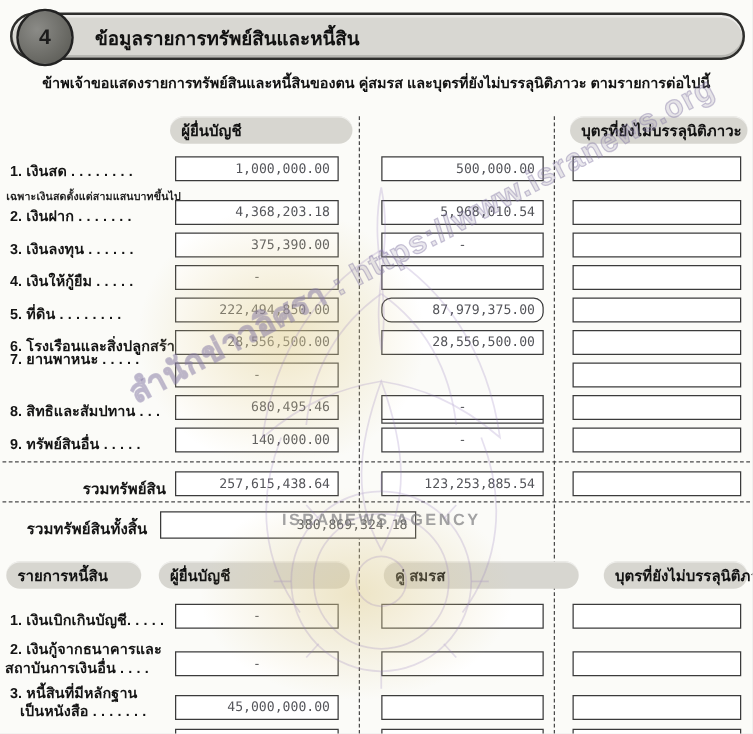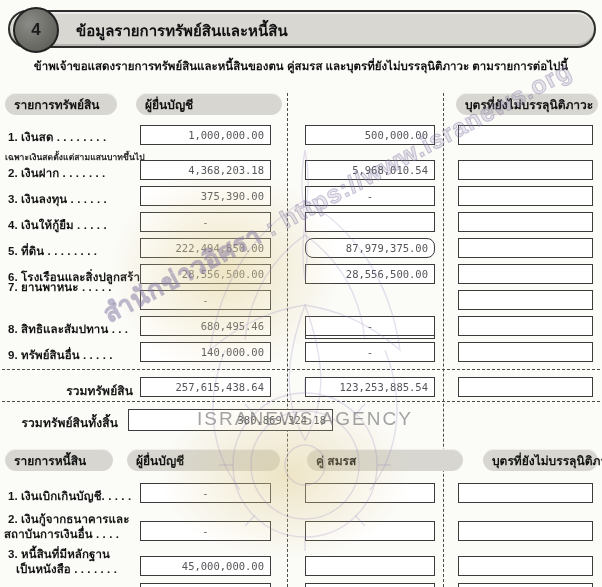--- a/index.html
+++ b/index.html
@@ -72,21 +72,21 @@
   .wm-diagonal{
     left:105px;top:295px;width:520px;
     transform:rotate(-28deg);transform-origin:left center;
     font-size:25px;font-weight:bold;letter-spacing:1px;
     color:rgba(138,126,162,.18);
     -webkit-text-stroke:1px rgba(132,118,165,.42);
     white-space:nowrap;
   }
   .wm-agency{
     left:175px;top:408px;width:260px;text-align:center;
-    font-size:19px;font-weight:normal;letter-spacing:2px;
+    font-size:13px;font-weight:bold;letter-spacing:2px;
     color:rgba(120,120,122,.68);
   }
   .wm-blob1{
     left:110px;top:165px;width:230px;height:210px;border-radius:50%;
     background:radial-gradient(closest-side,rgba(226,209,150,.55),rgba(226,209,150,0));
   }
   .wm-blob2{
     left:160px;top:390px;width:250px;height:170px;border-radius:50%;
     background:radial-gradient(closest-side,rgba(224,206,148,.5),rgba(224,206,148,0));
   }
@@ -98,21 +98,20 @@
 <div class="page">
 
   <div class="vdash" style="left:287px;"></div>
   <div class="vdash" style="left:443px;"></div>
 
   <div class="header-bar"></div>
   <div class="num-circle">4</div>
   <div class="header-title">ข้อมูลรายการทรัพย์สินและหนี้สิน</div>
   <div class="intro">ข้าพเจ้าขอแสดงรายการทรัพย์สินและหนี้สินของตน  คู่สมรส  และบุตรที่ยังไม่บรรลุนิติภาวะ  ตามรายการต่อไปนี้</div>
 
-  <div class="pill" style="left:5px;top:93px;width:112px;">รายการทรัพย์สิน</div>
   <div class="pill" style="left:136px;top:93px;width:146px;">ผู้ยื่นบัญชี</div>
   <div class="pill" style="left:456px;top:93px;width:142px;">บุตรที่ยังไม่บรรลุนิติภาวะ</div>
 
   <div>
     <div class="row-label" style="top:128px;">1. เงินสด  .  .  .  .  .  .  .  .</div>
     <div class="box c1" style="top:125px;">
         <span>1,000,000.00</span>
       </div>
     <div class="box c2" style="top:125px;">
         <span>500,000.00</span>

